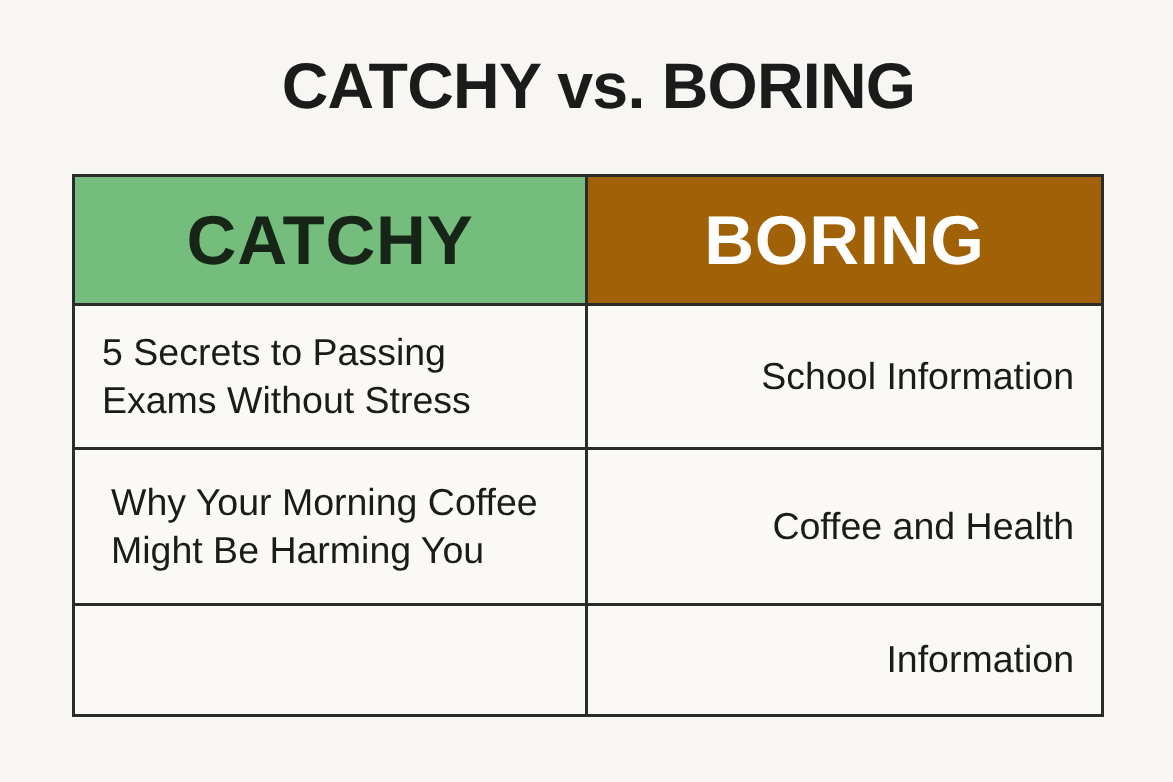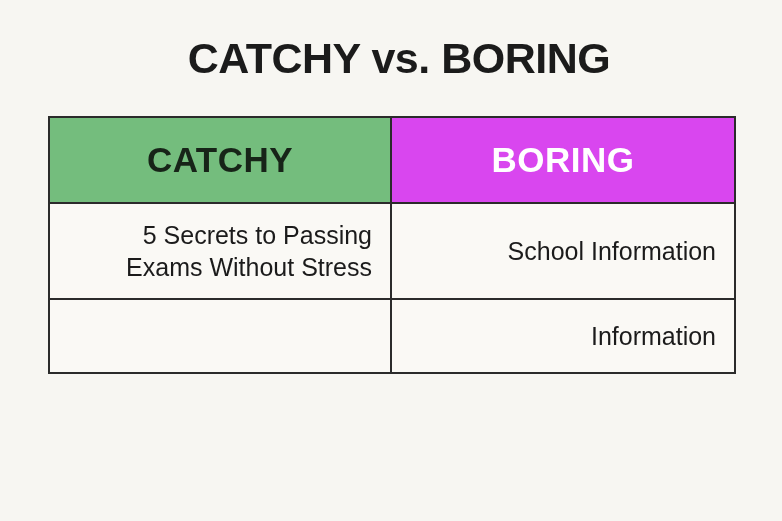--- a/index.html
+++ b/index.html
@@ -45,44 +45,44 @@
     border: 2px solid #2b2b2b;
     padding: 0;
     vertical-align: middle;
   }
   col.col-left { width: 342px; }
   col.col-right { width: 344px; }
 
   th.head {
     height: 84px;
     text-align: center;
-    font-size: 35px;
+    font-size: 46px;
     font-weight: bold;
     letter-spacing: 0.5px;
   }
   th.head-catchy {
     background: #74bd7d;
     color: #172418;
   }
   th.head-boring {
-    background: #d946ef;
+    background: #a16207;
     color: #ffffff;
   }
 
   td.cell {
     background: #faf9f5;
     font-size: 25px;
     color: #1b1b1b;
     line-height: 1.28;
   }
   td.cell .inner {
     padding: 14px 18px;
   }
   td.cell-left .inner {
-    text-align: right;
+    text-align: left;
   }
   td.cell-left.lefty .inner {
     text-align: left;
     padding-left: 24px;
   }
   td.cell-right .inner {
     text-align: right;
   }
   td.row1 { height: 94px; }
   td.row2 { height: 102px; }
@@ -111,20 +111,28 @@
       <tbody>
         <tr>
           <td class="cell cell-left row1">
             <div class="inner">5 Secrets to Passing Exams Without Stress</div>
           </td>
           <td class="cell cell-right row1">
             <div class="inner">School Information</div>
           </td>
         </tr>
         <tr>
+          <td class="cell cell-left lefty row2">
+            <div class="inner">Why Your Morning Coffee Might Be Harming You</div>
+          </td>
+          <td class="cell cell-right row2">
+            <div class="inner">Coffee and Health</div>
+          </td>
+        </tr>
+        <tr>
           <td class="cell cell-left row3 empty">
             <div class="inner"></div>
           </td>
           <td class="cell cell-right row3">
             <div class="inner">Information</div>
           </td>
         </tr>
       </tbody>
     </table>
   </div>

